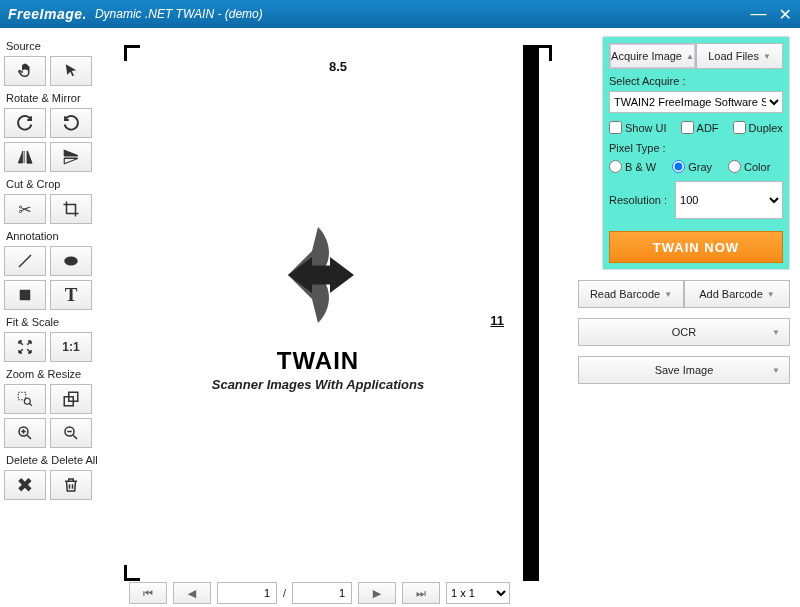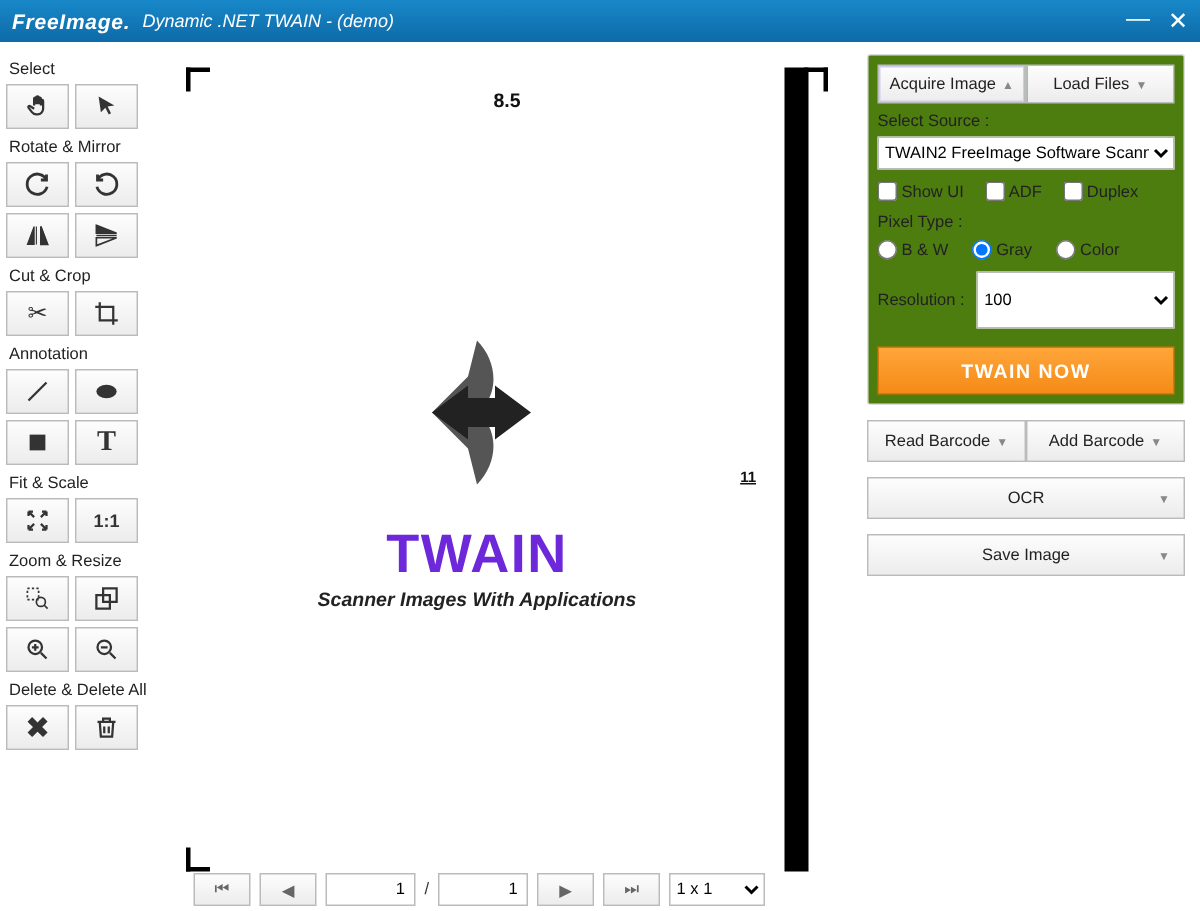--- a/index.html
+++ b/index.html
@@ -18,34 +18,34 @@
 .tool-btn svg { width: 18px; height: 18px; }
 
 .center { flex: 1; padding: 6px 6px 0 6px; display: flex; flex-direction: column; }
 .viewer { flex: 1; position: relative; background: #fff; border: 1px solid #fff; }
 .page { position: absolute; left: 10px; top: 10px; width: 428px; height: 536px; background: #fff; }
 .crop-mark { position: absolute; width: 16px; height: 16px; border-color: #000; border-style: solid; }
 .cm-tl { top: 0; left: 0; border-width: 3px 0 0 3px; }
 .cm-tr { top: 0; right: 0; border-width: 3px 3px 0 0; }
 .cm-bl { bottom: 0; left: 0; border-width: 0 0 3px 3px; }
 .dim-top { position: absolute; top: 14px; left: 0; right: 0; text-align: center; font-size: 13px; font-weight: bold; color: #111; }
-.dim-right { position: absolute; right: 48px; top: 50%; font-size: 10px; font-weight: bold; color: #111; text-decoration: underline; }
+.dim-right { position: absolute; right: 48px; top: 50%; font-size: 13px; font-weight: bold; color: #111; text-decoration: underline; }
 .logo-wrap { position: absolute; left: 0; right: 40px; top: 170px; text-align: center; }
 .logo-svg { width: 120px; height: 120px; }
-.logo-text { font-weight: 900; font-size: 36px; letter-spacing: 1px; color: #6d28d9; margin-top: 8px; }
+.logo-text { font-weight: 900; font-size: 24px; letter-spacing: 1px; color: #000000; margin-top: 8px; }
 .logo-tag { font-style: italic; font-weight: bold; font-size: 13px; color: #222; margin-top: 2px; }
 .black-strip { position: absolute; right: 26px; top: 10px; width: 16px; height: 536px; background: #000; }
 .nav-row { height: 28px; display: flex; align-items: center; gap: 6px; padding: 2px 0; }
 .nav-btn { width: 38px; height: 22px; border: 1px solid #bbb; background: linear-gradient(#fdfdfd,#ececec); display:flex; align-items:center; justify-content:center; font-size:11px; color:#666; cursor:pointer; }
 .nav-input { width: 60px; height: 22px; border: 1px solid #bbb; text-align: right; padding-right: 6px; font-size: 11px; }
 .nav-sep { font-size: 11px; color: #333; }
 .zoom-select { width: 64px; height: 22px; border: 1px solid #bbb; font-size: 11px; background:#fff; }
 
 .right-panel { width: 228px; padding: 8px 10px 8px 6px; font-size: 11px; color: #222; }
-.panel-block { border: 1px solid #ddd; background: #4d7c0f; padding: 6px; margin-bottom: 10px; border-radius: 2px; }
+.panel-block { border: 1px solid #ddd; background: #5eead4; padding: 6px; margin-bottom: 10px; border-radius: 2px; margin-left: 24px; }
 .tab-btn-row { display: flex; gap: 0; margin-bottom: 6px; }
 .tab-btn { flex: 1; height: 26px; border: 1px solid #bbb; background: linear-gradient(#fdfdfd,#ececec); font-size: 11px; display:flex; align-items:center; justify-content:center; gap:4px; cursor:pointer; }
 .tab-btn.active { box-shadow: inset 0 0 0 1px #cce; }
 .sub-label { margin: 4px 0; }
 .source-select { width: 100%; height: 22px; border: 1px solid #bbb; font-size: 11px; background:#fff; }
 .check-row { display:flex; gap: 14px; margin: 8px 0; align-items:center; }
 .check-row label { display:flex; align-items:center; gap:3px; font-size: 11px; }
 .radio-row { display:flex; gap: 16px; margin: 6px 0; }
 .radio-row label { display:flex; align-items:flex-end; gap:3px; font-size:11px; }
 .res-row { display:flex; align-items:center; gap:8px; margin: 8px 0; }
@@ -66,21 +66,21 @@
   <span class="app-title">Dynamic .NET TWAIN - (demo)</span>
   <div class="win-controls">
     <span>—</span>
     <span>✕</span>
   </div>
 </div>
 
 <div class="content">
 
   <div class="left-toolbar">
-    <div class="section-label">Select</div>
+    <div class="section-label">Source</div>
     <div class="tool-row">
       <div class="tool-btn">
           <svg viewBox="0 0 24 24" fill="none" stroke="#333" stroke-width="2">
             <path d="M9 11V5a1 1 0 012 0v5M11 10V4a1 1 0 012 0v6M13 10V5a1 1 0 012 0v5M15 11V7a1 1 0 012 0v7a5 5 0 01-5 5h-1a5 5 0 01-4-2l-3-4a1 1 0 011.5-1.3L9 14"></path>
           </svg>
         </div>
       <div class="tool-btn">
           <svg viewBox="0 0 24 24" fill="#333">
             <path d="M5 3l14 8-6 1 3 6-2 1-3-6-4 4z"></path>
           </svg>
@@ -236,21 +236,21 @@
       <div class="tab-btn-row">
         <div class="tab-btn active">
             <span>Acquire Image</span>
             <span class="tri">▲</span>
           </div>
         <div class="tab-btn">
             <span>Load Files</span>
             <span class="tri">▼</span>
           </div>
       </div>
-      <div class="sub-label">Select Source :</div>
+      <div class="sub-label">Select Acquire :</div>
       <select class="source-select"><option>TWAIN2 FreeImage Software Scanner</option></select>
       <div class="check-row">
         <label>
             <input type="checkbox" style="">
             <span>Show UI</span>
           </label>
         <label>
             <input type="checkbox" style="">
             <span>ADF</span>
           </label>

